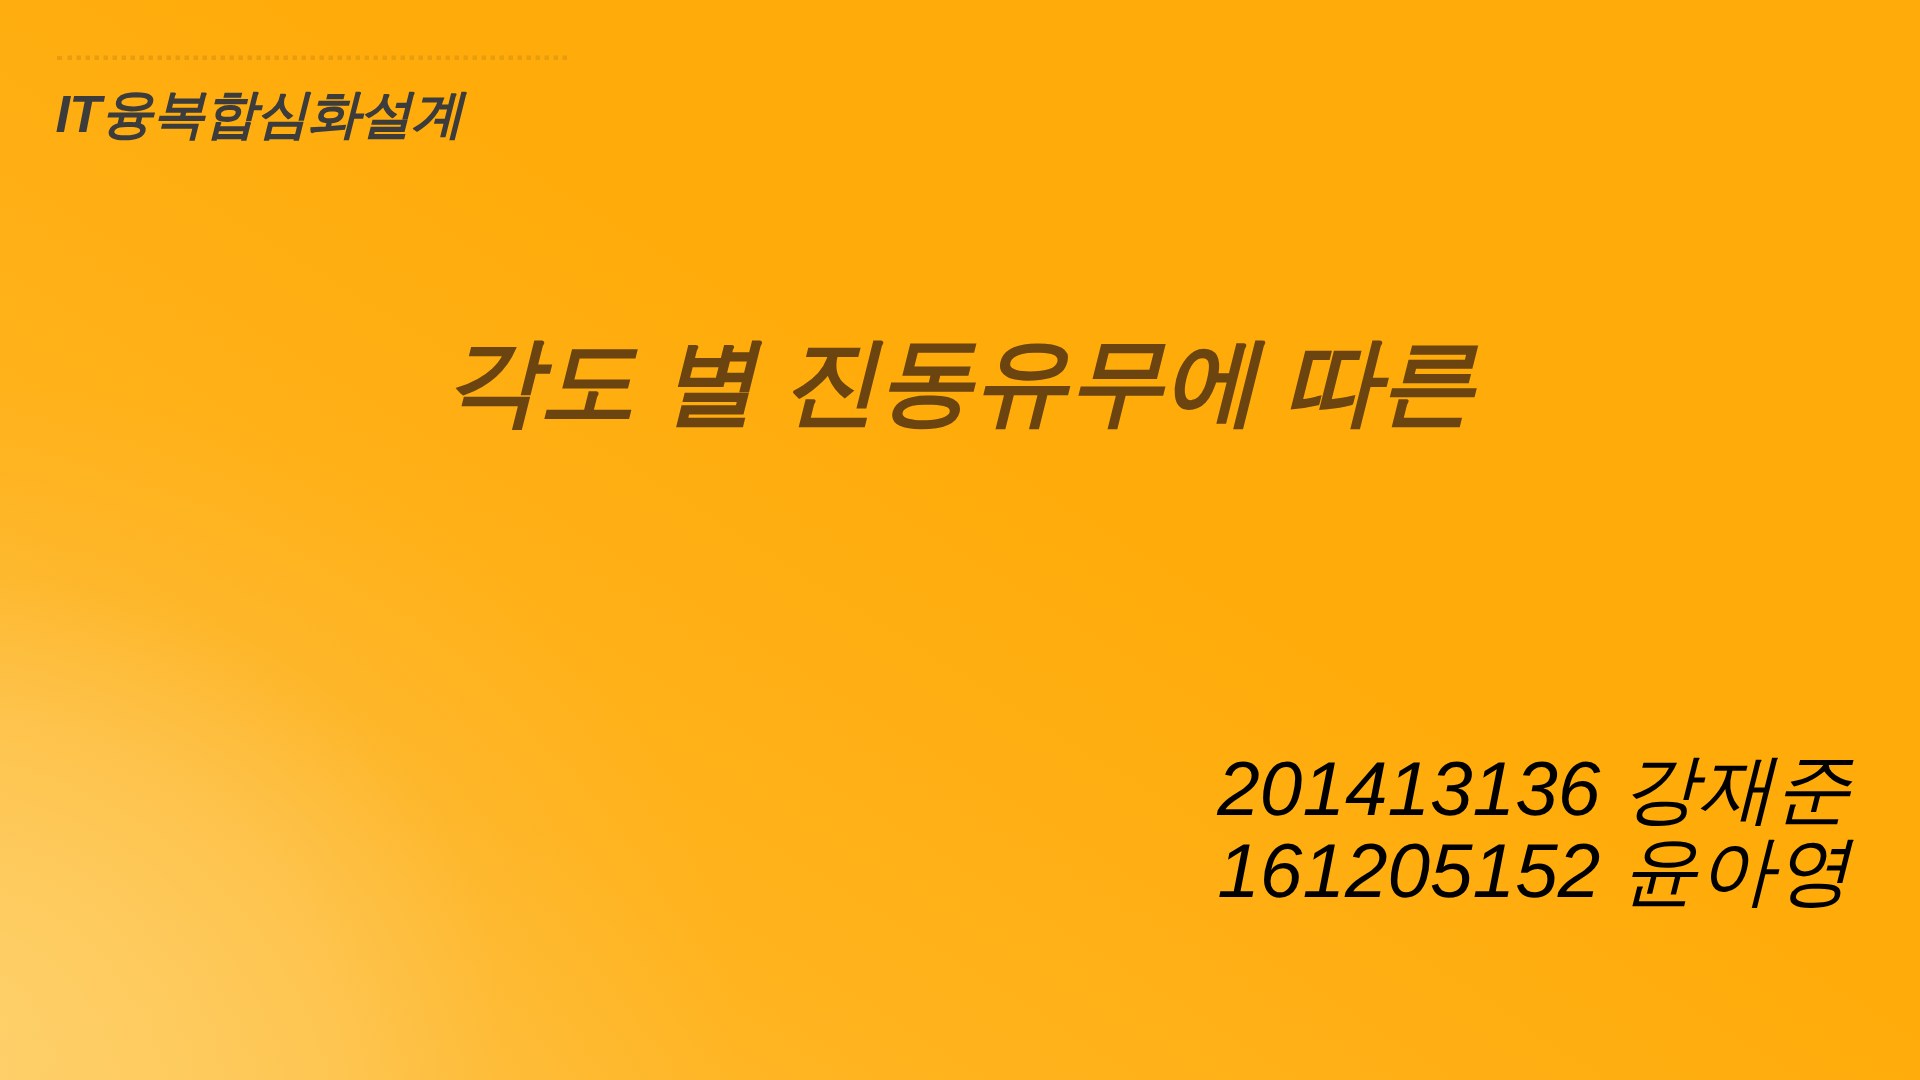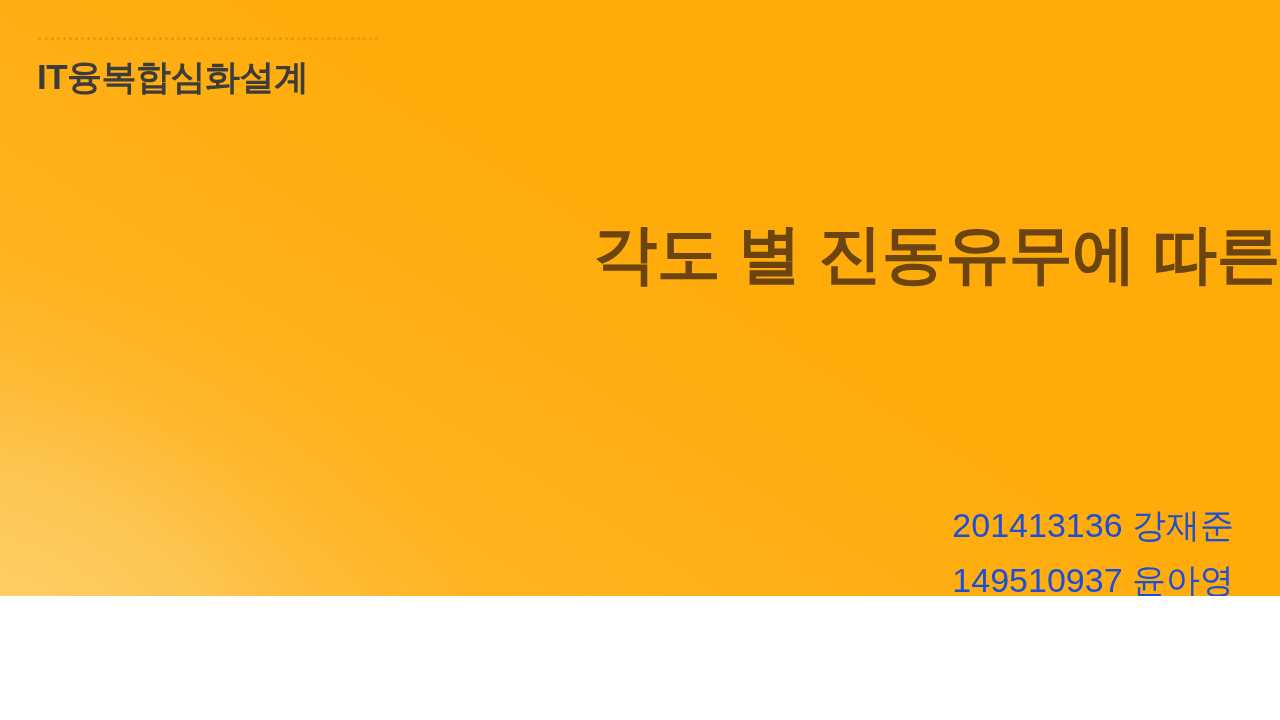--- a/index.html
+++ b/index.html
@@ -5,25 +5,26 @@
 <style>
   html, body {
     margin: 0;
     padding: 0;
     background: #ffffff;
   }
 
   #slide {
     position: relative;
     width: 1280px;
-    height: 596px;
+    height: 720px;
     overflow: hidden;
     font-family: "Liberation Sans", "DejaVu Sans", sans-serif;
     
     background-color: #FFAB09;
+    font-style: italic;
   }
 
   
   #slide .bg-bloom {
     position: absolute;
     left: -240px;
     top: 210px;
     width: 960px;
     height: 760px;
     background: radial-gradient(ellipse 520px 430px at 22% 62%,
@@ -69,44 +70,44 @@
     line-height: 1.2;
     white-space: nowrap;
   }
 
   
   .title-block {
     position: absolute;
     left: 0;
     right: 0;
     top: 212px;
-    text-align: right;
+    text-align: center;
   }
 
   .title-line {
     font-size: 64px;
     font-weight: 700;
     color: #6B4410;
     line-height: 84px;
     letter-spacing: -0.5px;
     white-space: nowrap;
   }
 
   
   .authors-block {
     position: absolute;
     right: 46px;
     top: 498px;
     text-align: right;
   }
 
   .author-line {
-    font-size: 34px;
+    font-size: 51px;
     font-weight: 400;
-    color: #1d4ed8;
+    color: #000000;
     line-height: 55px;
     letter-spacing: 0px;
     white-space: nowrap;
   }
 </style>
 </head>
 <body>
 
 <div id="slide">
 
@@ -116,16 +117,16 @@
   <div class="header-rule"></div>
 
   <div class="header-title">IT융복합심화설계</div>
 
   <div class="title-block">
     <div class="title-line">각도 별 진동유무에 따른</div>
   </div>
 
   <div class="authors-block">
     <div class="author-line">201413136 강재준</div>
-    <div class="author-line">149510937 윤아영</div>
+    <div class="author-line">161205152 윤아영</div>
   </div>
 
 </div>
 
 </body></html>

